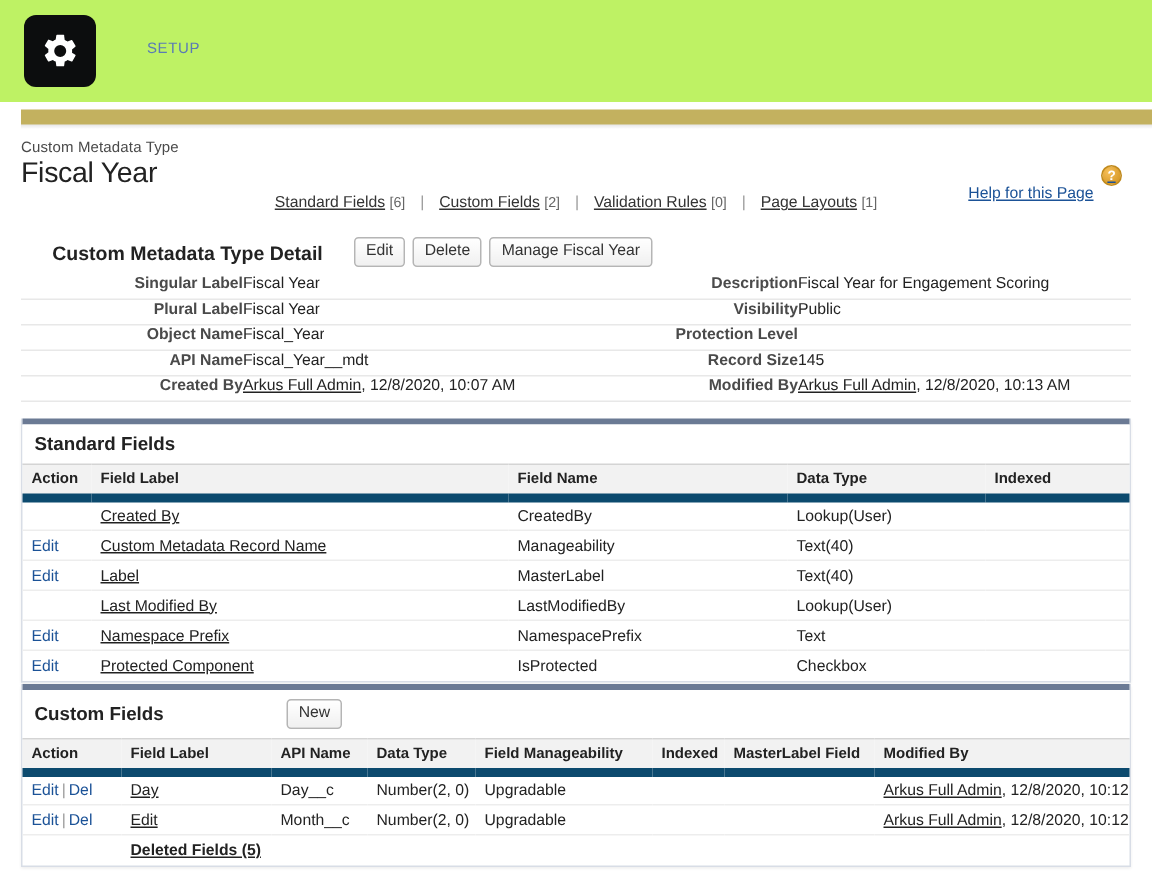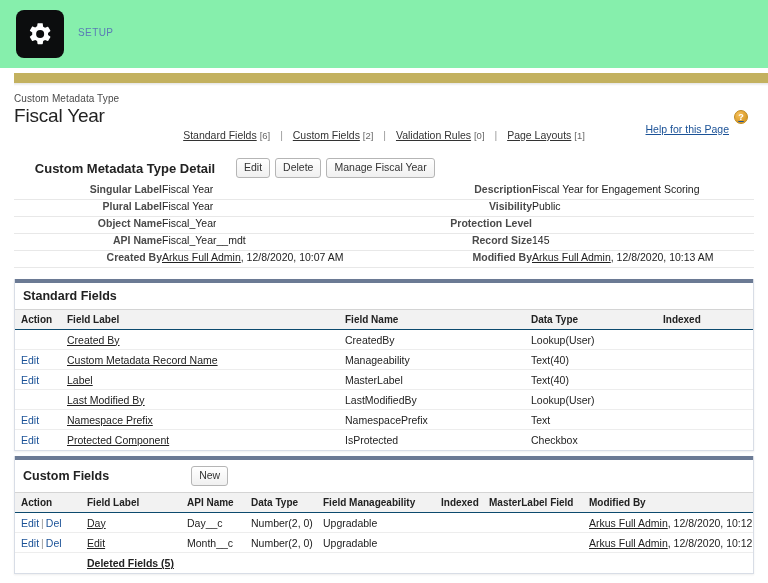--- a/index.html
+++ b/index.html
@@ -12,24 +12,25 @@
     color: #16325c;
     overflow: hidden;
   }
 
   
   .page { position: relative; width: 768px; height: 583px; background: #ffffff; }
 
   
   .setup-header {
     height: 68px;
-    background: #86efac;
+    background: #bef264;
     display: flex;
     align-items: center;
     padding-left: 16px;
+    gap: 20px;
   }
   .setup-icon {
     width: 48px; height: 48px;
     border-radius: 8px;
     background: #0c0d0e;
     display: flex; align-items: center; justify-content: center;
     flex: 0 0 auto;
   }
   .setup-icon svg { display: block; }
   .setup-titles { margin-left: 14px; line-height: 1.15; }
@@ -209,21 +210,21 @@
 
   
   table.grid {
     width: 100%;
     border-collapse: collapse;
     table-layout: fixed;
   }
   table.grid th {
     background: #f2f2f2;
     border-top: 1px solid #d4d4d4;
-    border-bottom: 1px solid #0c4a6e;
+    border-bottom: 6px solid #0c4a6e;
     font-size: 10px;
     font-weight: bold;
     color: #222222;
     text-align: left;
     padding: 4px 4px 4px 6px;
     white-space: nowrap;
   }
   table.grid td {
     border-bottom: 1px solid #ededed;
     font-size: 10.5px;

